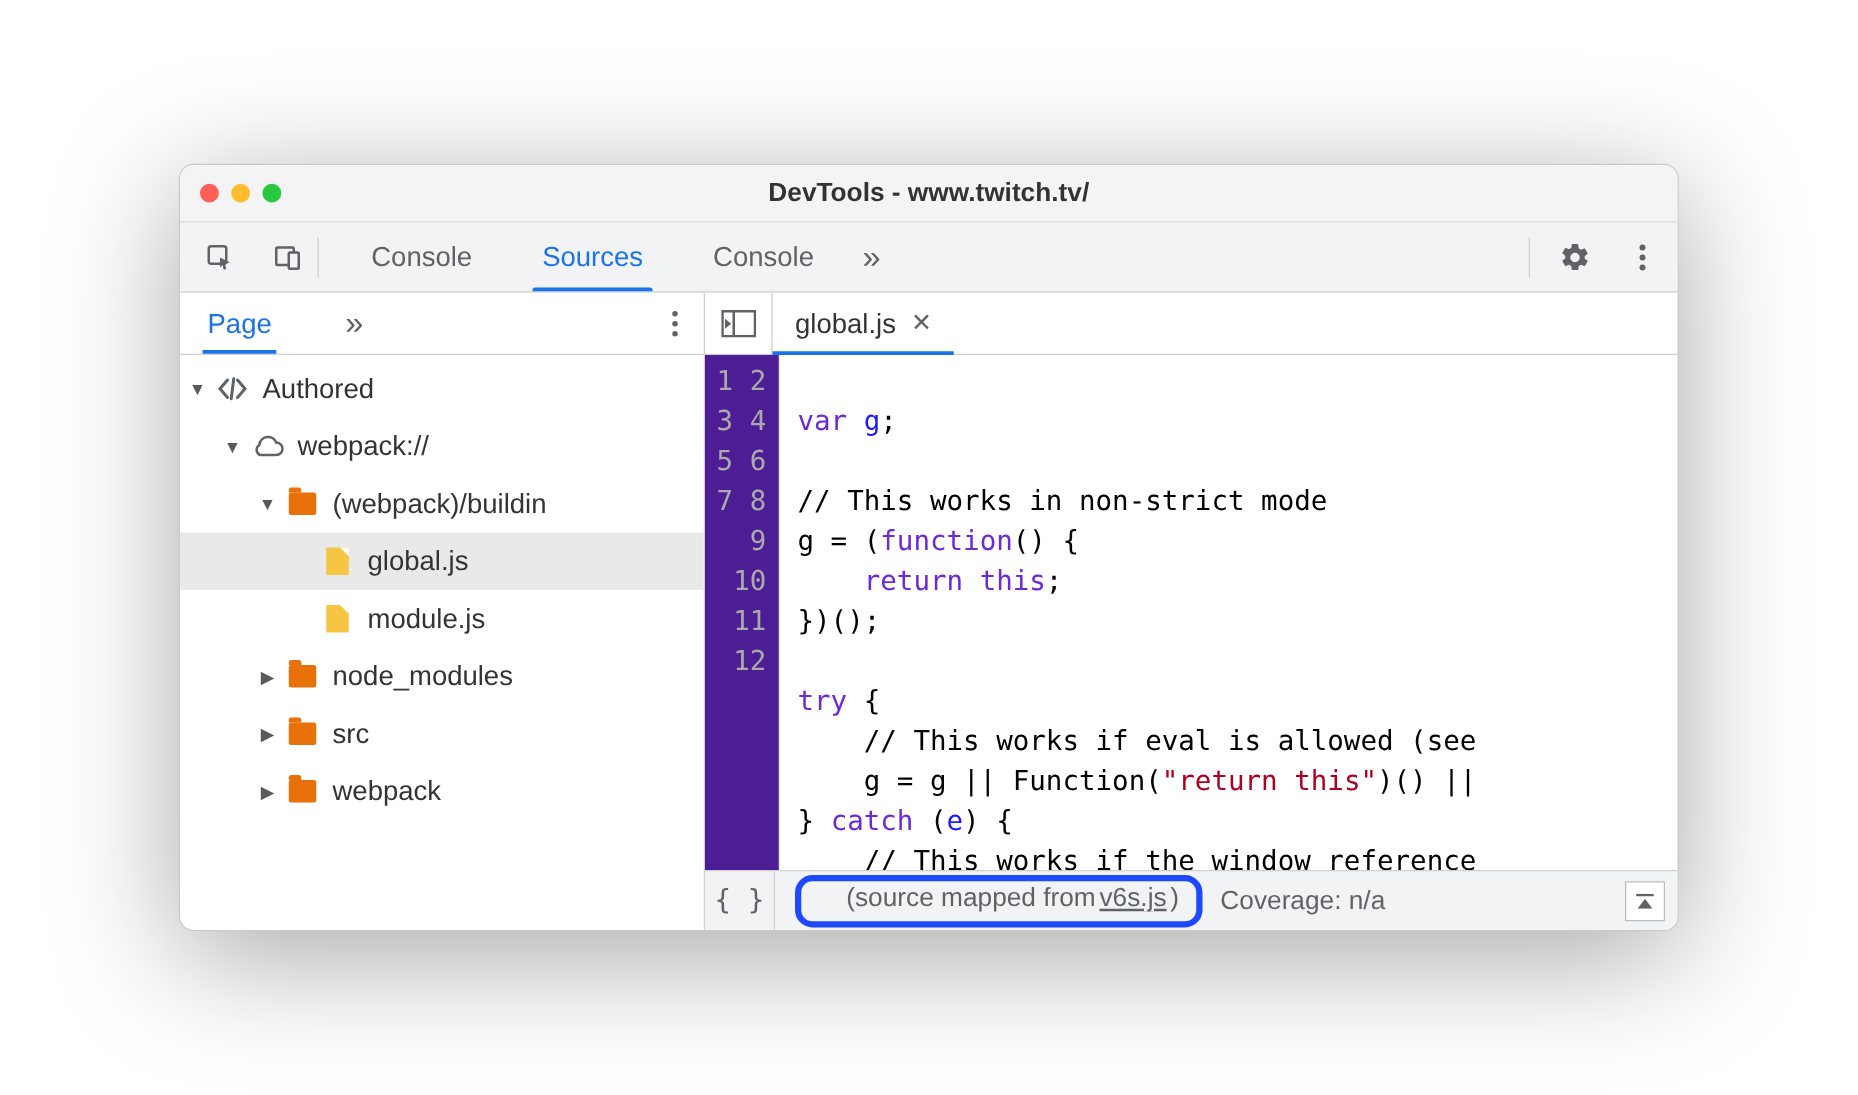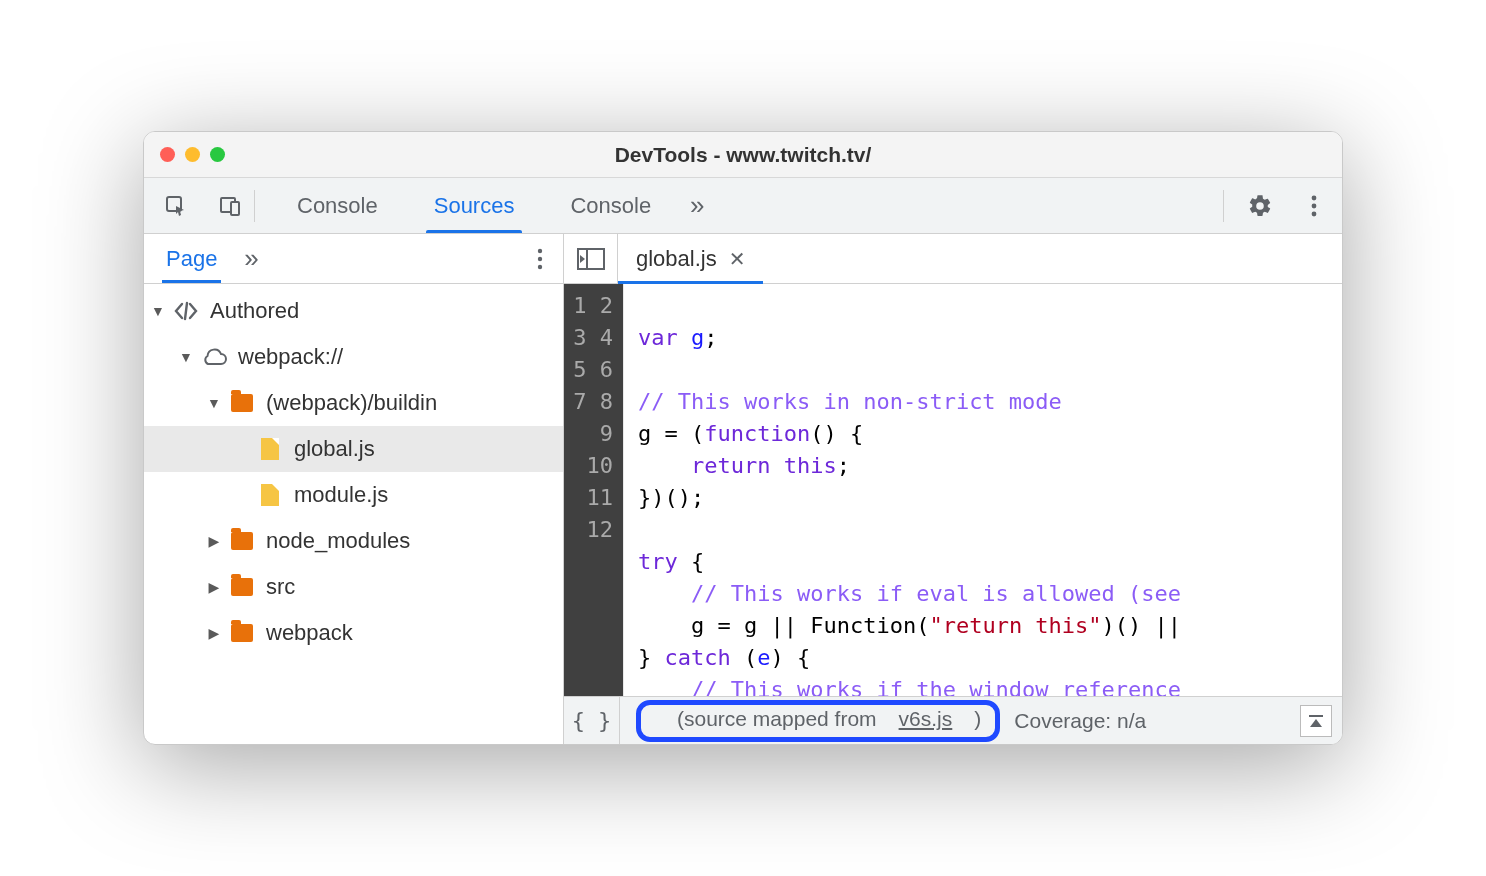--- a/index.html
+++ b/index.html
@@ -74,21 +74,21 @@
   
   .content { display:flex; height: 510px; }
   
   .sidebar {
     width: 420px; border-right:1px solid #d0d0d0;
     display:flex; flex-direction:column;
     min-width:420px;
   }
   .side-tabs {
     height:50px; border-bottom:1px solid #d0d0d0;
-    display:flex; align-items:center; padding:0 6px;
+    display:flex; align-items:center; padding:0 6px;gap:32px;
   }
   .side-tab {
     font-size:22px; color:#5f6368; padding:0 16px; height:100%;
     display:flex; align-items:center; position:relative;
   }
   .side-tab.active { color:#1a73e8; }
   .side-tab.active::after{
     content:""; position:absolute; left:12px; right:12px; bottom:0;
     height:3px; background:#1a73e8;
   }
@@ -126,42 +126,42 @@
     font-size:22px; color:#333; position:relative;
   }
   .file-tab::after{
     content:""; position:absolute; left:0; right:0; bottom:-1px;
     height:3px; background:#1a73e8;
   }
   .file-tab .close { color:#5f6368; font-size:20px; cursor:pointer;}
   .code-wrap { flex:1; display:flex; overflow:hidden; font-family: Menlo, Consolas, monospace; font-size:22px;}
   .gutter {
     width:60px; text-align:right; color:#aaa; border-right:1px solid #e8e8e8;
-    padding:6px 10px 6px 0; line-height:32px; background:#404040;
+    padding:6px 10px 6px 0; line-height:32px; background:#4c1d95;
   }
   .code {
     flex:1; padding:6px 0 6px 14px; line-height:32px; color:#000; overflow:hidden;
     white-space:pre;
   }
   .kw { color:#6d28d9; }
   .id { color:#1a1aff; }
-  .cm { color:#8b5cf6; }
+  .cm { color:#000000; }
   .st { color:#b00020; }
   
   .status {
     height:48px; border-top:1px solid #d0d0d0; background:#f1f3f4;
     display:flex; align-items:center; font-size:21px; color:#5f6368;
     padding:0 10px 0 0;
   }
   .brace-btn {
     width:56px; height:100%; display:flex; align-items:center; justify-content:center;
     border-right:1px solid #d0d0d0; font-family:monospace; font-size:22px;
   }
   .status .sm {
-    margin-left:22px; display:flex; align-items:flex-start; gap:22px;
+    margin-left:22px; display:flex; align-items:flex-start; gap:3px;
   }
   .status .sm .link { text-decoration: underline; }
   .highlight-ring {
     border: 5px solid #1f49ff;
     border-radius: 14px;
     padding: 2px 14px 6px 14px;
     margin-left:16px;
   }
   .expand-btn {
     margin-left:auto; width:32px; height:32px; display:flex;

